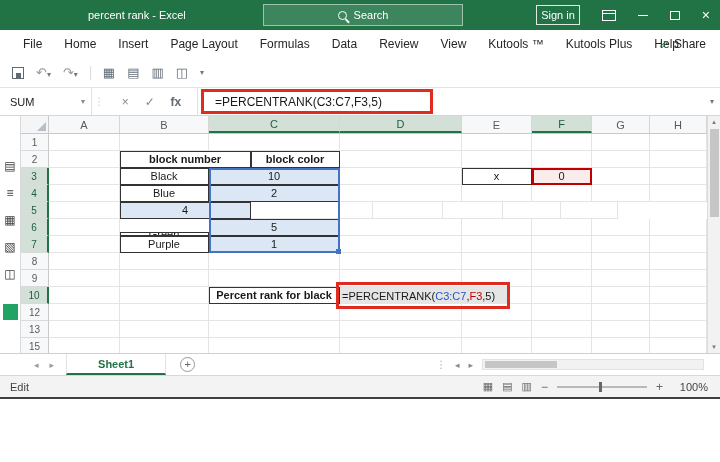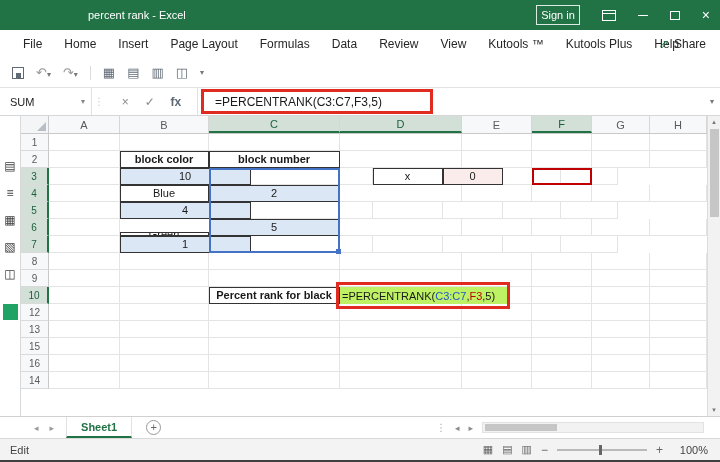--- a/index.html
+++ b/index.html
@@ -1,18 +1,18 @@
 <!DOCTYPE html>
 <html style="--excel-green: #217346; --annotation-red: #e02b20; --ref-blue: #4472c4; --ref-red: #c00000;"><head>
 <meta charset="utf-8">
 <style>
   * { box-sizing: border-box; margin: 0; padding: 0; }
   html,body { width: 720px; height: 462px; overflow: hidden; }
   body { font-family: "Liberation Sans", sans-serif; background: #fff; }
-  .app { width: 720px; height: 462px; display: flex; flex-direction: column; border-bottom: 2px solid #3f3f3f; }
+  .app { width: 720px; height: 399px; display: flex; flex-direction: column; border-bottom: 2px solid #3f3f3f; }
 
   
   .title-bar { flex: 0 0 30px; background: var(--excel-green, #217346); position: relative; display: flex; align-items: center; color: #fff; }
   .tb-title { font-size: 11px; margin-left: 88px; white-space: nowrap; }
   .search-pill { position: absolute; left: 263px; top: 4px; width: 200px; height: 22px; background: rgba(255,255,255,.13); border: 1px solid rgba(255,255,255,.5); display: flex; align-items: center; justify-content: center; gap: 7px; font-size: 11px; cursor: text; }
   .mag { width: 9px; height: 9px; border: 1.5px solid #fff; border-radius: 50%; position: relative; flex: 0 0 9px; }
   .mag::after { content: ""; position: absolute; width: 5px; height: 1.5px; background: #fff; transform: rotate(45deg); left: 6px; top: 8px; }
   .tb-right { position: absolute; right: 10px; top: 0; height: 30px; display: flex; align-items: center; gap: 22px; }
   .sign-in { font-size: 11px; border: 1px solid rgba(255,255,255,.85); padding: 3px 4px; cursor: pointer; white-space: nowrap; }
   .ribbon-opt { width: 14px; height: 11px; border: 1px solid #fff; position: relative; }
@@ -63,37 +63,37 @@
   .grid-rows { flex: 1; position: relative; overflow: hidden; background: #fff; }
   .grid-row { display: flex; height: 17px; }
   .row-hd { width: 28px; flex: 0 0 28px; display: flex; align-items: center; justify-content: center; font-size: 10px; color: #5a5a5a; border-right: 1px solid #c9c9c9; border-bottom: 1px solid #dadada; background: #f7f8f9; cursor: pointer; }
   .row-hd.hl { background: #d2e0d7; border-right: 2px solid var(--excel-green, #217346); color: #1d5e3c; }
   .cell { border-right: 1px solid #e4e4e4; border-bottom: 1px solid #e4e4e4; font-size: 11px; color: #1a1a1a; display: flex; align-items: center; padding: 0 3px; position: relative; overflow: hidden; cursor: cell; }
   .cell.tb { outline: 1px solid #333; outline-offset: -1px; justify-content: center; }
   .cell.bold { font-weight: bold; }
   .cell.ref1 { background: #dbe7f5; }
   .cell.ref2 { background: #fbecec; }
   .cell.editing { overflow: visible; z-index: 4; }
-  .formula-spill { position: absolute; left: 0; top: 0; width: 168px; height: 17px; background: #bef264; display: flex; align-items: center; padding-left: 2px; white-space: nowrap; font-size: 11px; }
+  .formula-spill { position: absolute; left: 0; top: 0; width: 168px; height: 17px; background: #e5e5e5; display: flex; align-items: center; padding-left: 2px; white-space: nowrap; font-size: 11px; }
 
   .overlay { position: absolute; pointer-events: none; z-index: 6; }
   .ref1-outline { left: 188px; top: 34px; width: 131px; height: 85px; border: 2px solid var(--ref-blue, #4472c4); }
   .ref1-outline::after { content: ""; position: absolute; right: -3px; bottom: -3px; width: 5px; height: 5px; background: var(--ref-blue, #4472c4); }
   .ref2-outline { left: 511px; top: 34px; width: 60px; height: 17px; border: 2px solid var(--ref-red, #c00000); }
   .cell-annotation { left: 315px; top: 148px; width: 174px; height: 27px; border: 3px solid var(--annotation-red, #e02b20); }
 
   .v-scroll { flex: 0 0 13px; width: 13px; background: #f2f2f2; border-left: 1px solid #dcdcdc; display: flex; flex-direction: column; align-items: center; padding: 2px 0; font-size: 7px; color: #777; }
   .v-thumb { width: 9px; height: 88px; background: #c6c6c6; margin-top: 3px; cursor: grab; }
   .v-spacer { flex: 1; }
 
   
   .sheet-bar { flex: 0 0 22px; display: flex; align-items: stretch; border-top: 1px solid #d0d0d0; background: #fff; font-size: 11px; position: relative; }
   .tab-nav { display: flex; align-items: center; gap: 11px; color: #9a9a9a; font-size: 9px; padding: 0 12px 0 34px; }
   .tab-nav span { cursor: pointer; }
-  .sheet-tab { display: flex; align-items: center; padding: 0 14px; color: var(--excel-green, #217346); font-weight: bold; border-right: 1px solid #e2e2e2; border-left: 1px solid #e2e2e2; border-bottom: 2px solid var(--excel-green, #217346); cursor: pointer; }
+  .sheet-tab { display: flex; align-items: center; padding: 0 31px; color: var(--excel-green, #217346); font-weight: bold; border-right: 1px solid #e2e2e2; border-left: 1px solid #e2e2e2; border-bottom: 2px solid var(--excel-green, #217346); cursor: pointer; }
   .add-sheet { width: 15px; height: 15px; border: 1px solid #999; border-radius: 50%; display: flex; align-items: center; justify-content: center; font-size: 11px; color: #666; margin: auto 0 auto 14px; cursor: pointer; line-height: 1; }
   .sheet-bar-right { position: absolute; right: 16px; top: 0; height: 100%; display: flex; align-items: center; gap: 9px; color: #8a8a8a; font-size: 9px; }
   .sb-dots { font-size: 10px; color: #aaa; }
   .h-scroll { width: 222px; height: 11px; background: #f2f2f2; border: 1px solid #e2e2e2; position: relative; }
   .h-thumb { position: absolute; left: 2px; top: 1px; width: 72px; height: 7px; background: #c6c6c6; cursor: grab; }
 
   
   .status-bar { flex: 0 0 22px; background: #f3f3f3; border-top: 1px solid #d8d8d8; display: flex; align-items: center; font-size: 11px; color: #444; padding: 0 10px; position: relative; }
   .status-right { position: absolute; right: 12px; display: flex; align-items: center; gap: 9px; }
   .view-icon { font-size: 11px; color: #666; cursor: pointer; }
@@ -102,20 +102,24 @@
   .zoom-thumb { position: absolute; left: 42px; top: -4px; width: 3px; height: 10px; background: #666; cursor: grab; }
   .zoom-pct { width: 36px; text-align: right; cursor: pointer; }
 </style>
 </head>
 <body>
 
 <div class="app">
 
   <div class="title-bar">
     <span class="tb-title">percent rank  -  Excel</span>
+    <div class="search-pill">
+      <span class="mag"></span>
+      <span>Search</span>
+    </div>
     <div class="tb-right">
       <span class="sign-in">Sign in</span>
       <span class="ribbon-opt"></span>
       <span class="min-glyph"></span>
       <span class="max-glyph"></span>
       <span class="close-glyph">×</span>
     </div>
   </div>
 
   <div class="menu-bar">
@@ -202,31 +206,32 @@
             <div class="cell" style="width: 131px; flex: 0 0 131px;"></div>
             <div class="cell" style="width: 122px; flex: 0 0 122px;"></div>
             <div class="cell" style="width: 70px; flex: 0 0 70px;"></div>
             <div class="cell" style="width: 60px; flex: 0 0 60px;"></div>
             <div class="cell" style="width: 58px; flex: 0 0 58px;"></div>
             <div class="cell" style="width: 57px; flex: 0 0 57px;"></div>
           </div>
           <div class="grid-row">
             <div class="row-hd">2</div>
             <div class="cell" style="width: 71px; flex: 0 0 71px;"></div>
+            <div class="cell tb bold" style="width: 131px; flex: 0 0 131px;">block number</div>
             <div class="cell tb bold" style="width: 89px; flex: 0 0 89px;">block color</div>
-            <div class="cell tb bold" style="width: 131px; flex: 0 0 131px;">block number</div>
             <div class="cell" style="width: 122px; flex: 0 0 122px;"></div>
             <div class="cell" style="width: 70px; flex: 0 0 70px;"></div>
             <div class="cell" style="width: 60px; flex: 0 0 60px;"></div>
             <div class="cell" style="width: 58px; flex: 0 0 58px;"></div>
             <div class="cell" style="width: 57px; flex: 0 0 57px;"></div>
           </div>
           <div class="grid-row">
             <div class="row-hd hl">3</div>
             <div class="cell" style="width: 71px; flex: 0 0 71px;"></div>
+            <div class="cell tb" style="width: 89px; flex: 0 0 89px;">Black</div>
             <div class="cell tb ref1" style="width: 131px; flex: 0 0 131px;">10</div>
             <div class="cell" style="width: 122px; flex: 0 0 122px;"></div>
             <div class="cell tb" style="width: 70px; flex: 0 0 70px;">x</div>
             <div class="cell tb ref2" style="width: 60px; flex: 0 0 60px;">0</div>
             <div class="cell" style="width: 58px; flex: 0 0 58px;"></div>
             <div class="cell" style="width: 57px; flex: 0 0 57px;"></div>
           </div>
           <div class="grid-row">
             <div class="row-hd hl">4</div>
             <div class="cell" style="width: 71px; flex: 0 0 71px;"></div>
@@ -255,20 +260,21 @@
             <div class="cell tb ref1" style="width: 131px; flex: 0 0 131px;">5</div>
             <div class="cell" style="width: 122px; flex: 0 0 122px;"></div>
             <div class="cell" style="width: 70px; flex: 0 0 70px;"></div>
             <div class="cell" style="width: 60px; flex: 0 0 60px;"></div>
             <div class="cell" style="width: 58px; flex: 0 0 58px;"></div>
             <div class="cell" style="width: 57px; flex: 0 0 57px;"></div>
           </div>
           <div class="grid-row">
             <div class="row-hd hl">7</div>
             <div class="cell" style="width: 71px; flex: 0 0 71px;"></div>
+            <div class="cell tb" style="width: 89px; flex: 0 0 89px;">Purple</div>
             <div class="cell tb ref1" style="width: 131px; flex: 0 0 131px;">1</div>
             <div class="cell" style="width: 122px; flex: 0 0 122px;"></div>
             <div class="cell" style="width: 70px; flex: 0 0 70px;"></div>
             <div class="cell" style="width: 60px; flex: 0 0 60px;"></div>
             <div class="cell" style="width: 58px; flex: 0 0 58px;"></div>
             <div class="cell" style="width: 57px; flex: 0 0 57px;"></div>
           </div>
           <div class="grid-row">
             <div class="row-hd">8</div>
             <div class="cell" style="width: 71px; flex: 0 0 71px;"></div>

